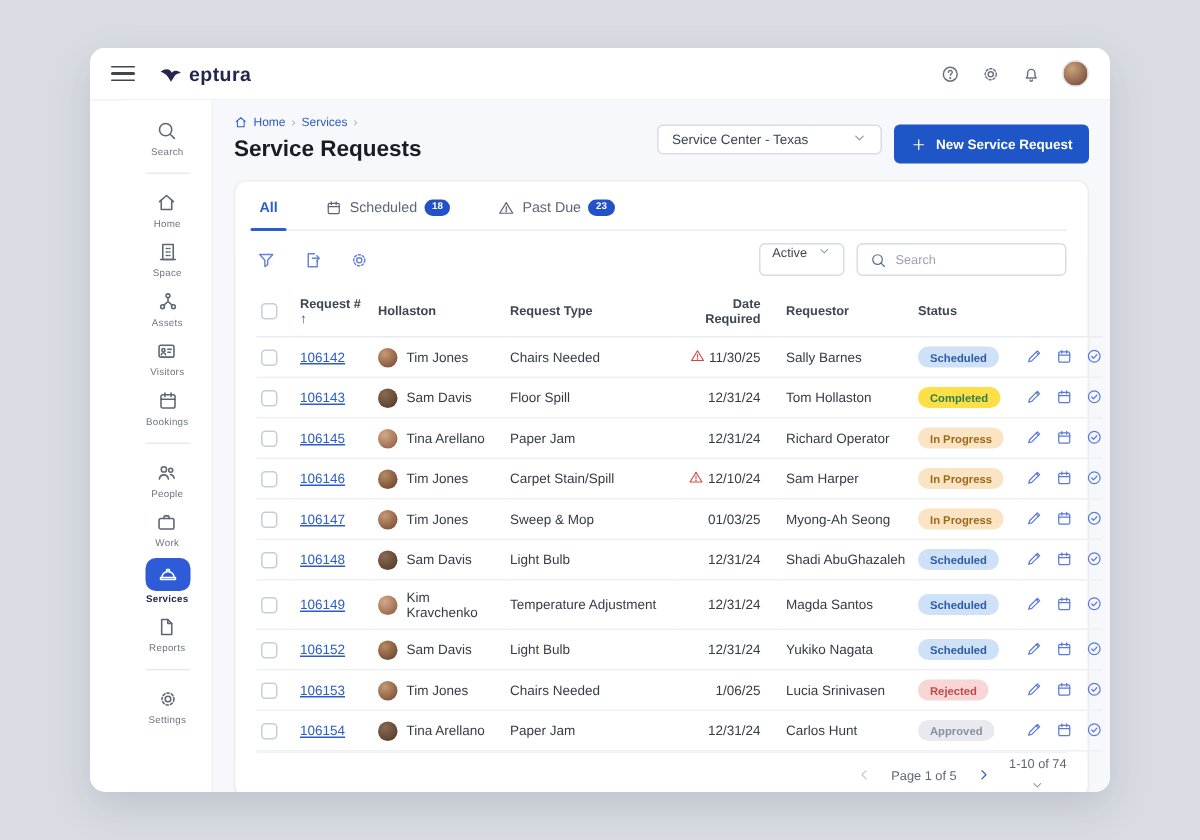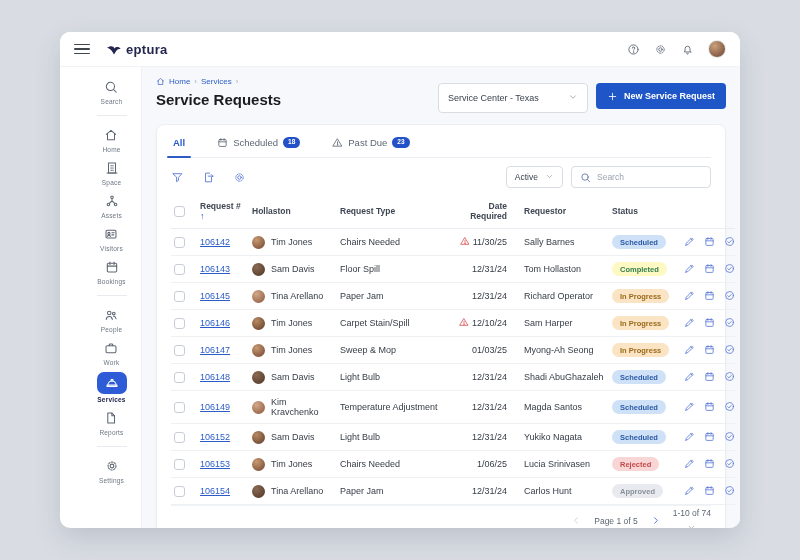--- a/index.html
+++ b/index.html
@@ -34,21 +34,21 @@
 
   .content { flex:1; background:#f7f8fb; padding:10px 14px 0; min-width:0; }
 
   
   .page-head { display:flex; justify-content:space-between; align-items:flex-start; }
   .breadcrumb { display:flex; align-items:center; gap:4px; font-size:8px; color:#2b5cc8; }
   .breadcrumb .sep { color:#a4abb6; }
   .page-title { font-size:15px; font-weight:bold; color:#191c21; margin-top:5px; }
   .head-controls { display:flex; gap:8px; margin-top:6px; }
   .select-box { display:flex; align-items:center; justify-content:space-between; gap:8px;
-    background:#fff; border:1px solid #d8dce3; border-radius:4px; height:30px; padding:0 9px;
+    background:#fff; border:1px solid #d8dce3; border-radius:4px; height:20px; padding:0 9px;
     font-size:9px; color:#3c4450; min-width:150px; cursor:pointer; }
   .select-box .chev { color:#8d95a2; }
   .btn-primary { display:flex; align-items:center; gap:6px; background:#1e56c8; color:#fff;
     border:none; border-radius:4px; height:26px; padding:0 11px; font-size:9px; font-weight:bold;
     font-family:inherit; cursor:pointer; }
 
   
   .card { margin-top:11px; background:#fff; border:1px solid #eceef2; border-radius:8px;
     box-shadow:0 1px 2px rgba(16,24,40,.05); padding:0 14px; }
 
@@ -57,21 +57,21 @@
     padding:2px 2px 9px; cursor:pointer; position:relative; }
   .tab.active { color:#2b5cc8; font-weight:bold; }
   .tab.active::after { content:""; position:absolute; left:-4px; right:-4px; bottom:-1px; height:2.5px; background:#2b5cc8; border-radius:2px; }
   .tab-badge { background:#2352c8; color:#fff; font-size:6.5px; font-weight:bold;
     border-radius:8px; padding:2px 5px; line-height:1; }
 
   .toolbar { display:flex; align-items:center; justify-content:space-between; padding:8px 0 7px; }
   .toolbar-left { display:flex; align-items:center; gap:18px; color:#6583d9; }
   .tool-ic { cursor:pointer; display:grid; place-items:center; }
   .toolbar-right { display:flex; align-items:center; gap:8px; }
-  .select-sm { display:flex; align-items:center; gap:7px; background:#fff; border:1px solid #d8dce3;
+  .select-sm { display:flex; gap:7px; background:#fff; border:1px solid #d8dce3;
     border-radius:4px; height:22px; padding:0 8px; font-size:8.5px; color:#3c4450; cursor:pointer; }
   .select-sm .chev { color:#8d95a2; }
   .search-box { display:flex; align-items:center; gap:6px; background:#fff; border:1px solid #d8dce3;
     border-radius:4px; height:22px; padding:0 8px; width:140px; color:#5b6c9e; }
   .search-box input { border:none; outline:none; font-size:8.5px; width:100%; font-family:inherit; color:#3c4450; background:transparent; }
   .search-box input::placeholder { color:#9aa3af; }
 
   
   table { width:100%; border-collapse:collapse; table-layout:fixed; }
   thead th { font-size:8.5px; font-weight:bold; color:#3f4653; text-align:left;
@@ -417,21 +417,21 @@
      <td><a class="lnk">106143</a></td>
      <td>
                   <span class="op">
                     <span class="avatar" style="background:radial-gradient(circle at 35% 30%,#8a6a52,#4e3325)"></span>
                     <span>Sam Davis</span>
                   </span>
                 </td>
      <td>Floor Spill</td>
      <td class="date"><span>12/31/24</span></td>
      <td>Tom Hollaston</td>
-     <td><span class="pill" style="background:#fef9c3;color:#2f7d4f">Completed</span></td>
+     <td><span class="pill" style="background:#fde047;color:#2f7d4f">Completed</span></td>
      <td class="acts"><span class="act"><svg width="11" height="11" viewBox="0 0 24 24" fill="none" stroke="currentColor" stroke-width="1.8" stroke-linecap="round" stroke-linejoin="round">
                       <path d="M4 20l1.2-4.4L16.6 4.2l3.2 3.2L8.4 18.8 4 20z"></path>
                       <path d="M14.8 6l3.2 3.2"></path>
                     </svg></span><span class="act"><svg width="11" height="11" viewBox="0 0 24 24" fill="none" stroke="currentColor" stroke-width="1.8" stroke-linecap="round" stroke-linejoin="round">
                       <rect x="4" y="5.5" width="16" height="15" rx="2"></rect>
                       <path d="M4 10.5h16M8.5 3.5v4M15.5 3.5v4"></path>
                     </svg></span><span class="act"><svg width="11" height="11" viewBox="0 0 24 24" fill="none" stroke="currentColor" stroke-width="1.8" stroke-linecap="round" stroke-linejoin="round">
                       <circle cx="12" cy="12" r="8.5"></circle>
                       <path d="M8.3 12.4l2.6 2.6 4.8-5.2"></path>
                     </svg></span></td>

